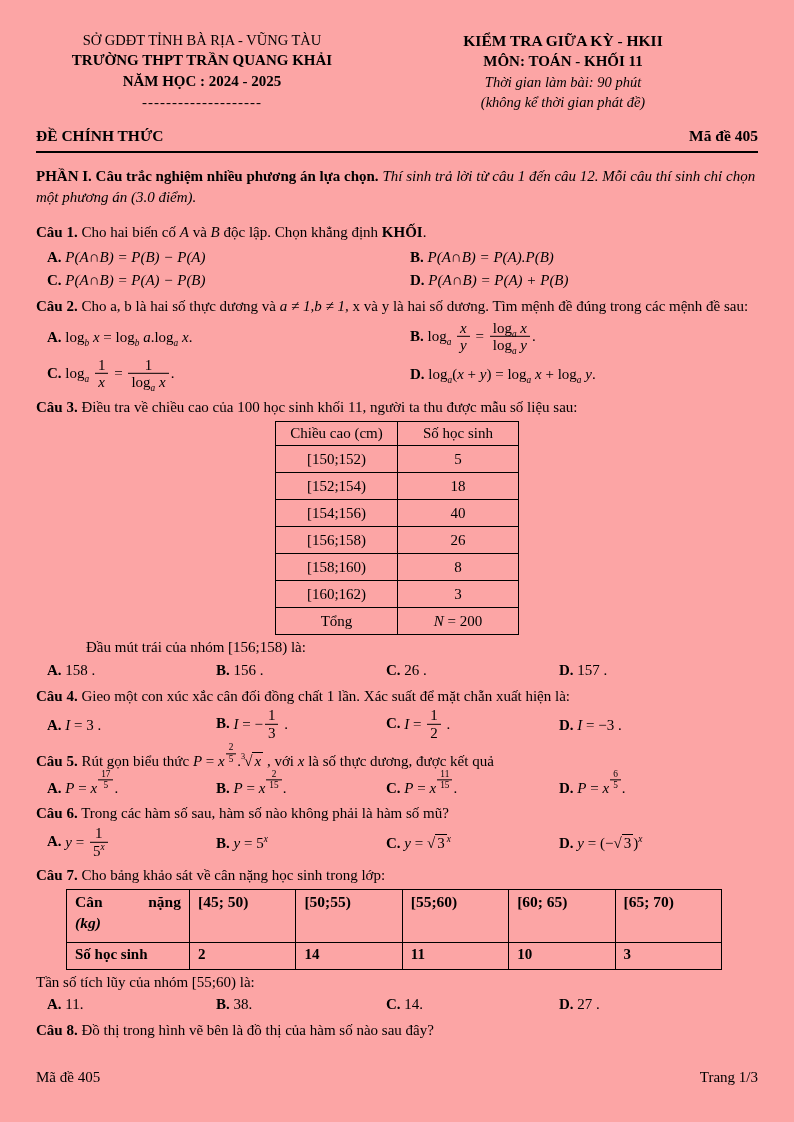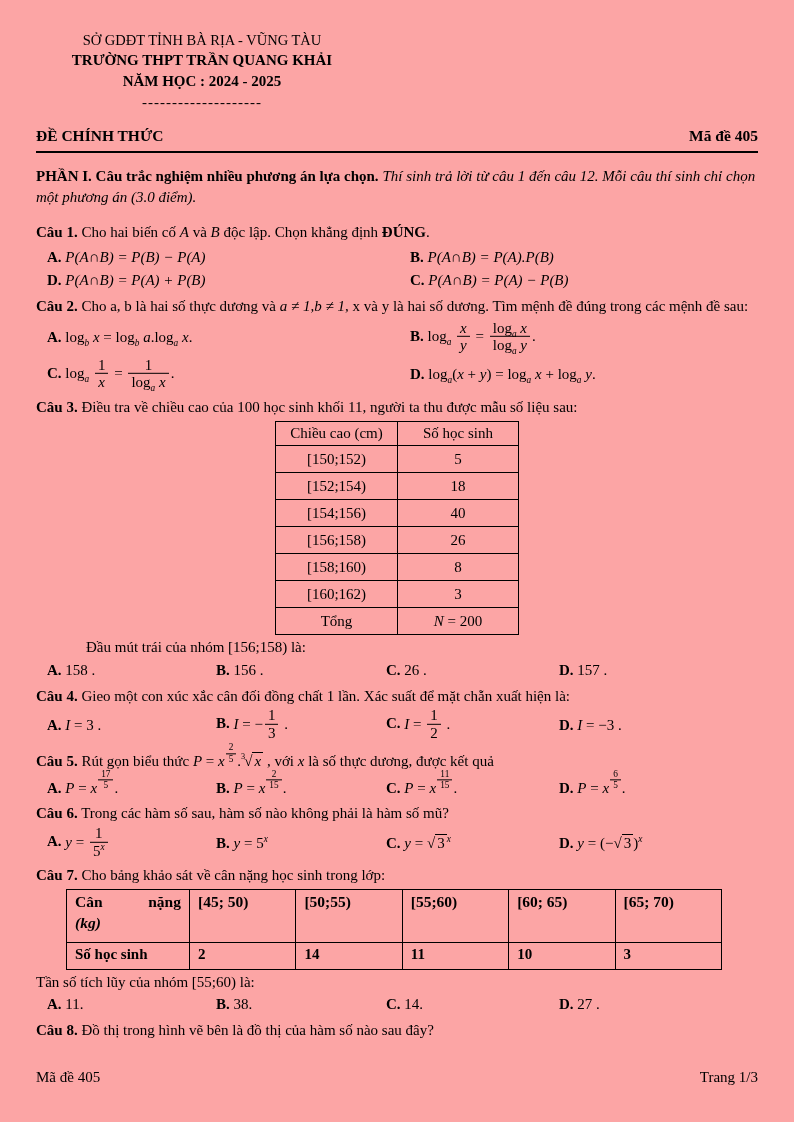--- a/index.html
+++ b/index.html
@@ -72,36 +72,42 @@
 
 <div class="page">
 
   <div class="header">
     <div class="h-left">
       <div class="l1">SỞ GDĐT TỈNH BÀ RỊA - VŨNG TÀU</div>
       <div class="l2">TRƯỜNG THPT TRẦN QUANG KHẢI</div>
       <div class="l3">NĂM HỌC : 2024 - 2025</div>
       <div class="hdash">--------------------</div>
     </div>
+    <div class="h-right">
+      <div class="r1">KIỂM TRA GIỮA KỲ - HKII</div>
+      <div class="r2">MÔN: TOÁN - KHỐI 11</div>
+      <div class="r3">Thời gian làm bài: 90 phút</div>
+      <div class="r4">(không kể thời gian phát đề)</div>
+    </div>
   </div>
 
   <div class="exam-row">
     <span>ĐỀ CHÍNH THỨC</span>
     <span>Mã đề 405</span>
   </div>
   <div class="rule"></div>
 
   <p class="part"><b>PHẦN I. Câu trắc  nghiệm nhiều phương án lựa chọn.</b><i> Thí sinh trả lời từ câu 1 đến câu 12. Mỗi câu thí sinh chỉ chọn một phương án (3.0 điểm).</i></p>
 
-  <p class="stem"><span class="qno">Câu 1.</span><span> Cho hai biến cố </span><span class="math">A</span><span> và </span><span class="math">B</span><span> độc lập. Chọn khẳng định </span><b>ĐÚNG</b><span>.</span></p>
+  <p class="stem"><span class="qno">Câu 1.</span><span> Cho hai biến cố </span><span class="math">A</span><span> và </span><span class="math">B</span><span> độc lập. Chọn khẳng định </span><b>KHỐI</b><span>.</span></p>
   <div class="opts2">
     <div class="opt"><span class="ol">A.</span> <span class="math">P(A∩B) = P(B) − P(A)</span></div>
     <div class="opt"><span class="ol">B.</span> <span class="math">P(A∩B) = P(A).P(B)</span></div>
+    <div class="opt"><span class="ol">C.</span> <span class="math">P(A∩B) = P(A) − P(B)</span></div>
     <div class="opt"><span class="ol">D.</span> <span class="math">P(A∩B) = P(A) + P(B)</span></div>
-    <div class="opt"><span class="ol">C.</span> <span class="math">P(A∩B) = P(A) − P(B)</span></div>
   </div>
 
   <p class="stem"><span class="qno">Câu 2.</span><span> Cho a, b là hai số thực dương và </span><span class="math">a ≠ 1,b ≠ 1</span><span>, x và y là hai số dương. Tìm mệnh đề đúng trong các mệnh đề sau:</span></p>
   <div class="opts2">
     <div class="opt"><span class="ol">A.</span> <span class="math"><span class="rm">log</span><sub>b</sub> x <span class="rm">= log</span><sub>b</sub> a<span class="rm">.log</span><sub>a</sub> x<span class="rm">.</span></span></div>
     <div class="opt"><span class="ol">B.</span> <span class="math"><span class="rm">log</span><sub>a</sub> <span class="frac"><span class="fnum">x</span><span class="fden">y</span></span><span class="rm"> = </span><span class="frac"><span class="fnum"><span class="rm">log</span><sub>a</sub> x</span><span class="fden"><span class="rm">log</span><sub>a</sub> y</span></span><span class="rm">.</span></span></div>
     <div class="opt"><span class="ol">C.</span> <span class="math"><span class="rm">log</span><sub>a</sub> <span class="frac"><span class="fnum"><span class="rm">1</span></span><span class="fden">x</span></span><span class="rm"> = </span><span class="frac"><span class="fnum"><span class="rm">1</span></span><span class="fden"><span class="rm">log</span><sub>a</sub> x</span></span><span class="rm">.</span></span></div>
     <div class="opt"><span class="ol">D.</span> <span class="math"><span class="rm">log</span><sub>a</sub><span class="rm">(</span>x <span class="rm">+</span> y<span class="rm">) = log</span><sub>a</sub> x <span class="rm">+ log</span><sub>a</sub> y<span class="rm">.</span></span></div>
   </div>
 

